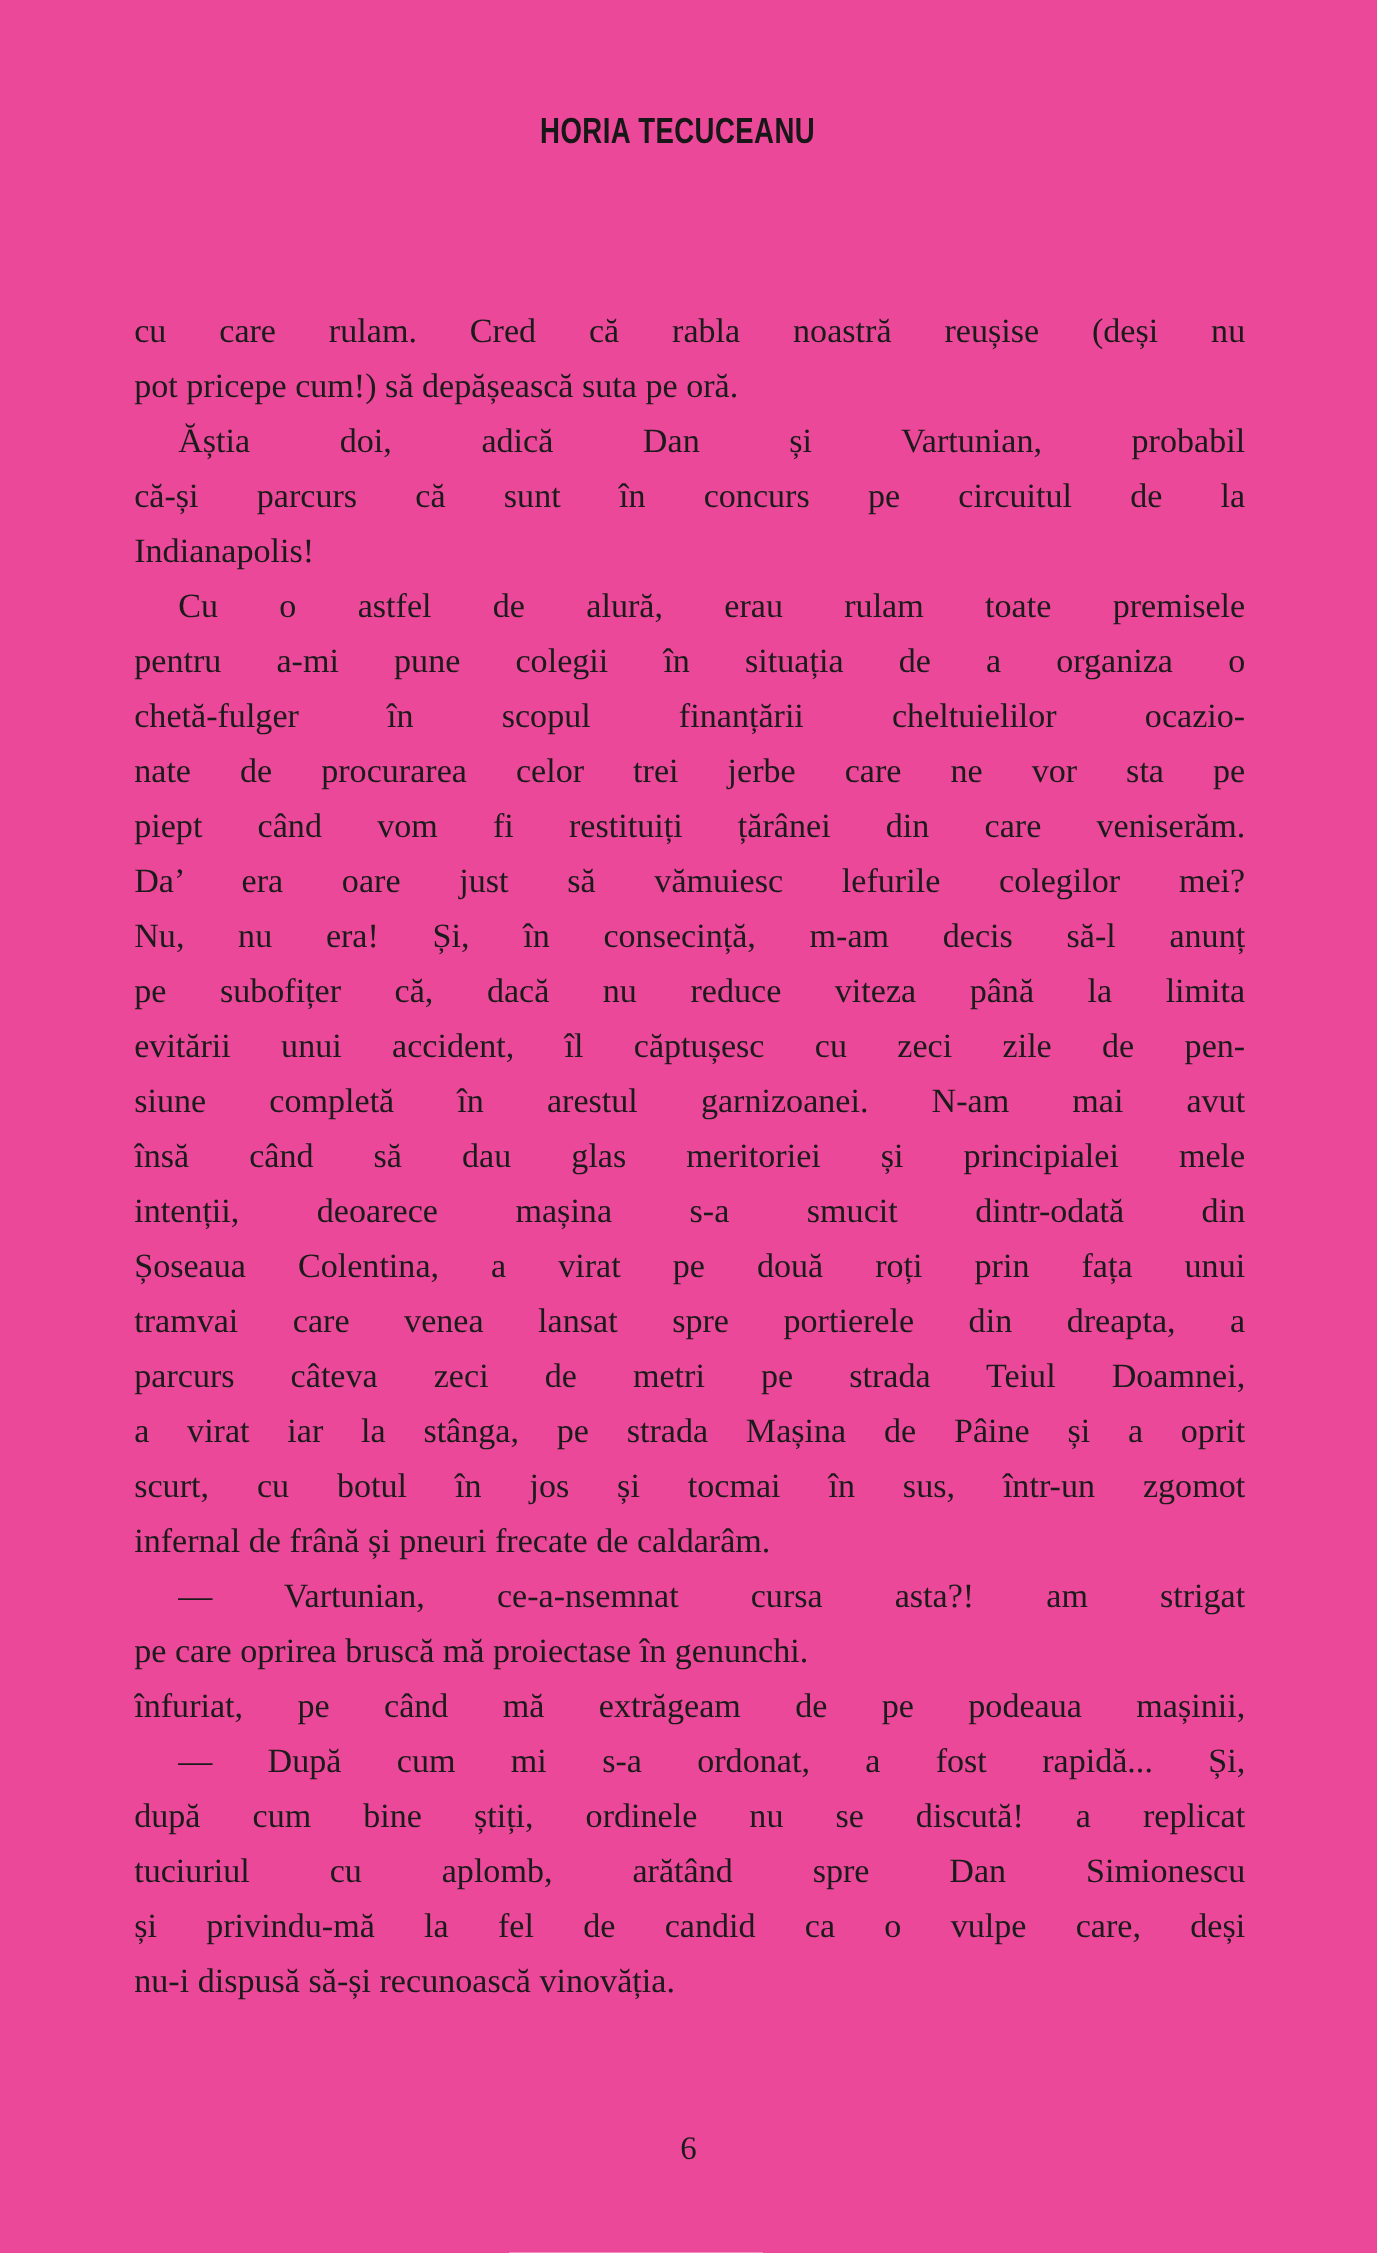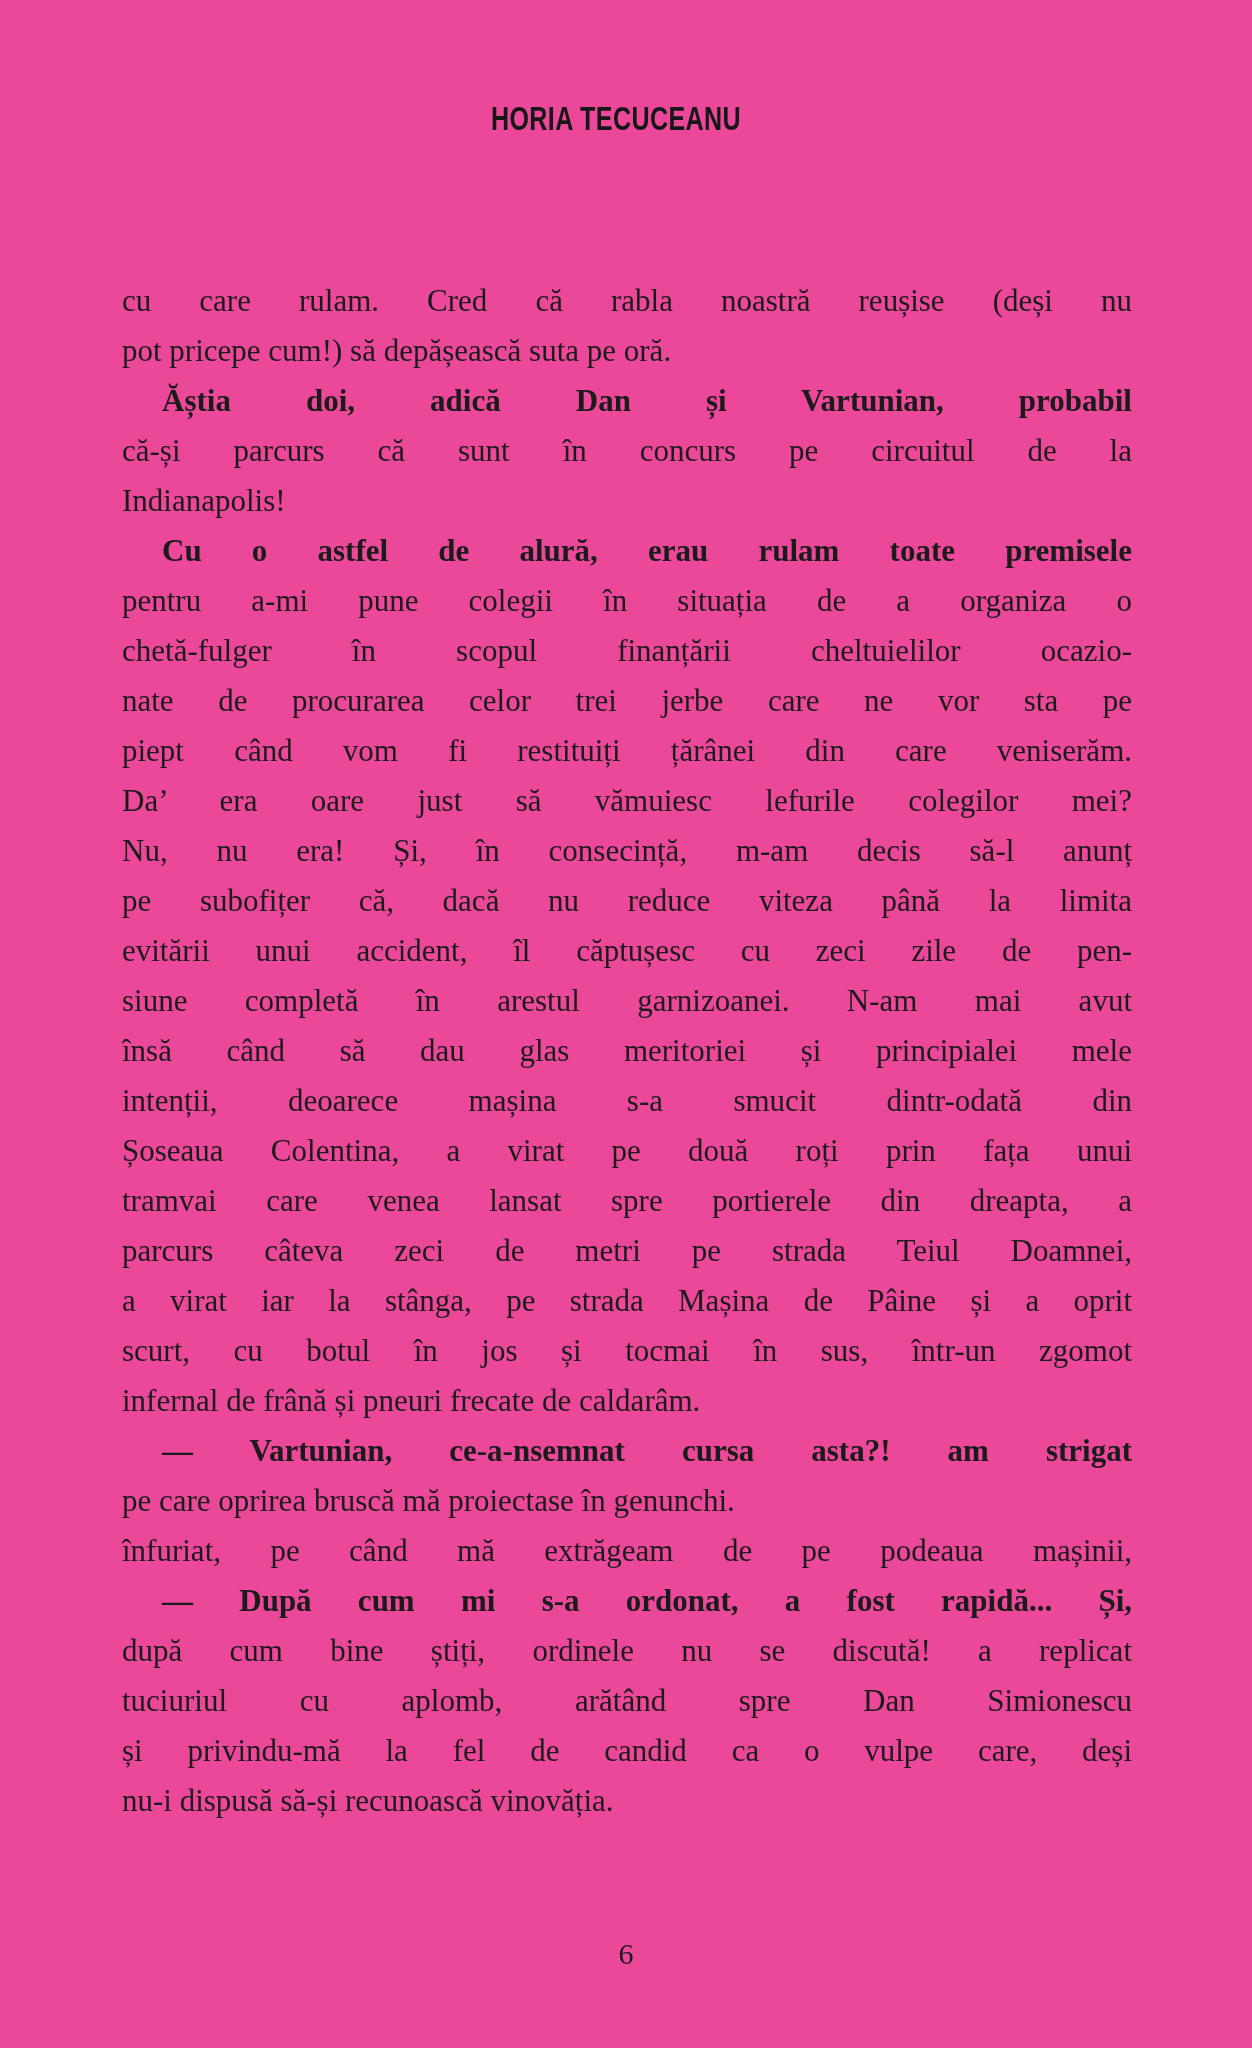--- a/index.html
+++ b/index.html
@@ -43,21 +43,20 @@
     line-height: 50px;
     font-size: 31px;
     white-space: normal;
     overflow: hidden;
     text-align: justify;
     text-align-last: justify;
     -moz-text-align-last: justify;
   }
   .line.indent {
     padding-left: 40px;
-    font-weight: bold;
   }
   .line.end {
     text-align: center;
     text-align-last: left;
     -moz-text-align-last: left;
   }
   .page-number {
     position: absolute;
     top: 1933px;
     left: 0;

